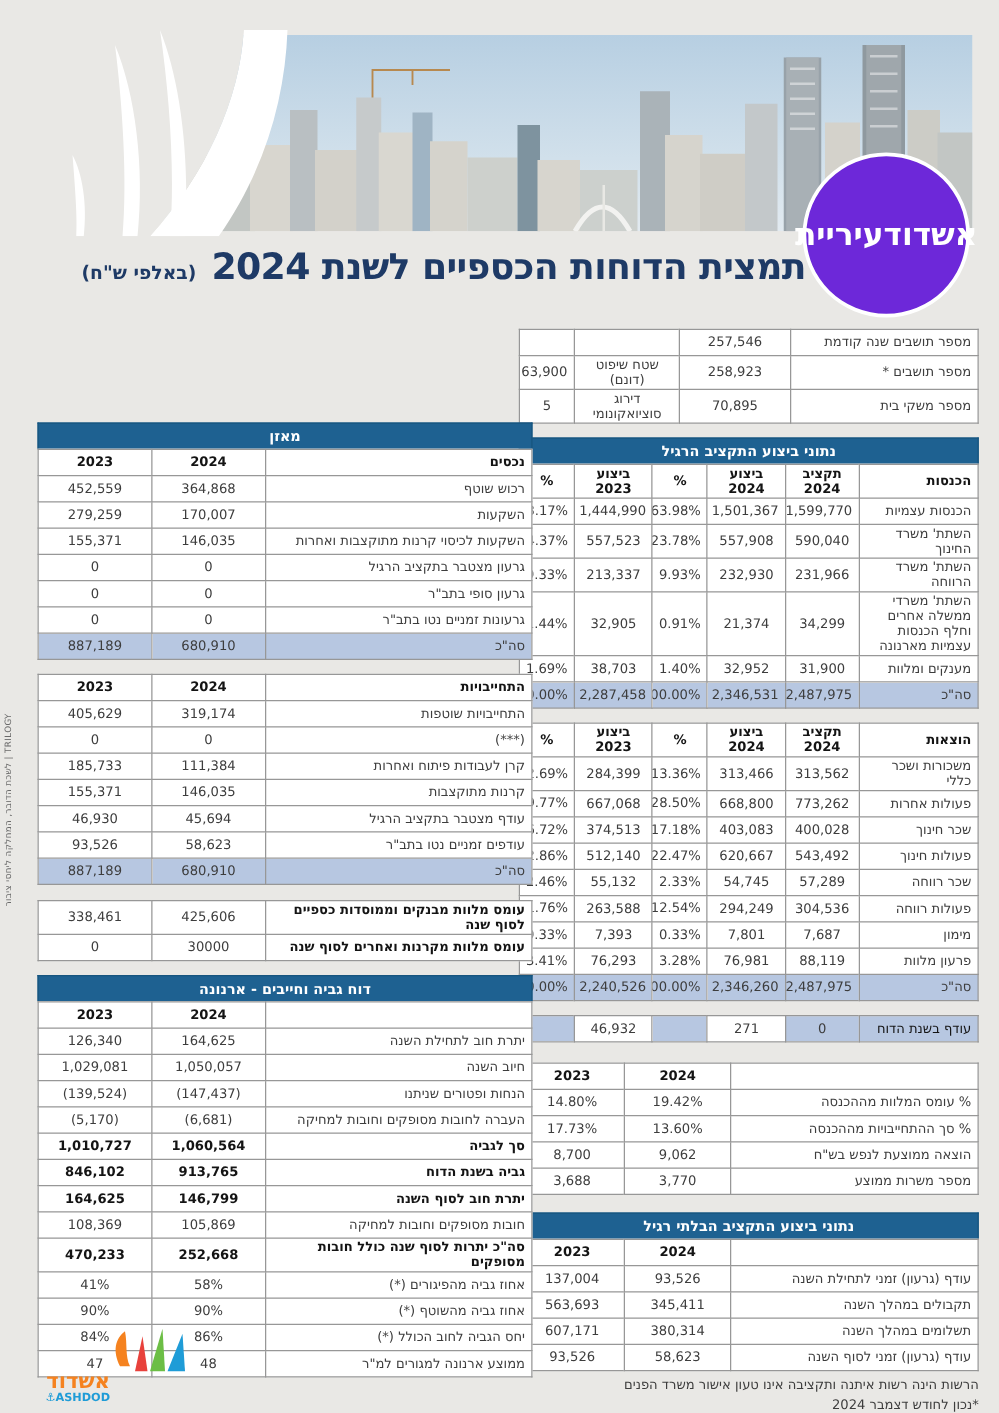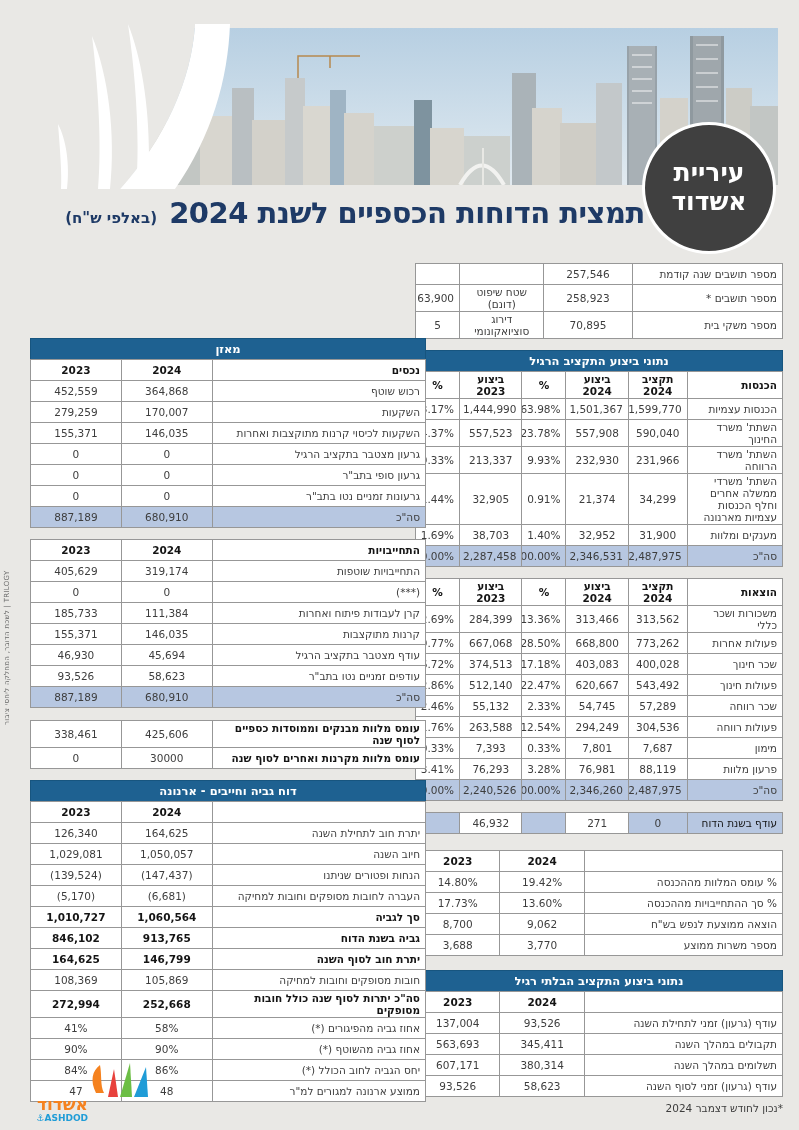--- a/index.html
+++ b/index.html
@@ -4,22 +4,22 @@
 <style>
   html,body{margin:0;padding:0;}
   body{background:#e9e8e5;font-family:"DejaVu Sans",sans-serif;}
   .page{position:relative;width:799px;height:1130px;background:#e9e8e5;overflow:hidden;}
 
   
   .photo{position:absolute;left:130px;top:28px;width:648px;height:157px;}
   .swoosh{position:absolute;left:100px;top:24px;width:140px;height:165px;}
   .blades{position:absolute;left:40px;top:24px;width:110px;height:165px;}
   .badge{position:absolute;left:642px;top:122px;width:134px;height:132px;border-radius:50%;
-         background:#404040;border:3px solid #fff;box-sizing:border-box;
-         display:flex;flex-direction:column;align-items:center;justify-content:center;color:#fff;text-align:right;}
+         background:#6d28d9;border:3px solid #fff;box-sizing:border-box;
+         display:flex;flex-direction:row;align-items:center;justify-content:center;color:#fff;text-align:right;}
   .badge .l1,.badge .l2{font-size:25px;font-weight:bold;line-height:1.15;}
   .title-wrap{position:absolute;left:55px;top:196px;width:600px;text-align:center;direction:rtl;color:#1e3a66;}
   .title-main{font-size:29px;font-weight:800;letter-spacing:-.5px;}
   .title-sub{font-size:15px;font-weight:700;margin-right:7px;}
 
   
   .col{position:absolute;direction:rtl;}
   .col-right{left:415px;top:263px;width:368px;}
   .col-left{left:30px;top:338px;width:396px;}
 
@@ -411,20 +411,21 @@
             <tr>
               <td>עודף (גרעון) זמני לסוף השנה</td>
               <td>58,623</td>
               <td>93,526</td>
             </tr>
           </tbody>
       </table>
     </div>
 
     <div class="notes">
+      <div>הרשות הינה רשות איתנה ותקציבה אינו טעון אישור משרד הפנים</div>
       <div>*נכון לחודש דצמבר 2024</div>
     </div>
   </div>
 
   <div class="col col-left">
 
     <div>
       <div class="title-bar">מאזן</div>
       <table>
         <colgroup>
@@ -597,21 +598,21 @@
               <td>164,625</td>
             </tr>
             <tr>
               <td>חובות מסופקים וחובות למחיקה</td>
               <td>105,869</td>
               <td>108,369</td>
             </tr>
             <tr class="bold">
               <td>סה"כ יתרות לסוף שנה כולל חובות מסופקים</td>
               <td>252,668</td>
-              <td>272,994</td>
+              <td>470,233</td>
             </tr>
             <tr>
               <td>אחוז גביה מהפיגורים (*)</td>
               <td>58%</td>
               <td>41%</td>
             </tr>
             <tr>
               <td>אחוז גביה מהשוטף (*)</td>
               <td>90%</td>
               <td>90%</td>

